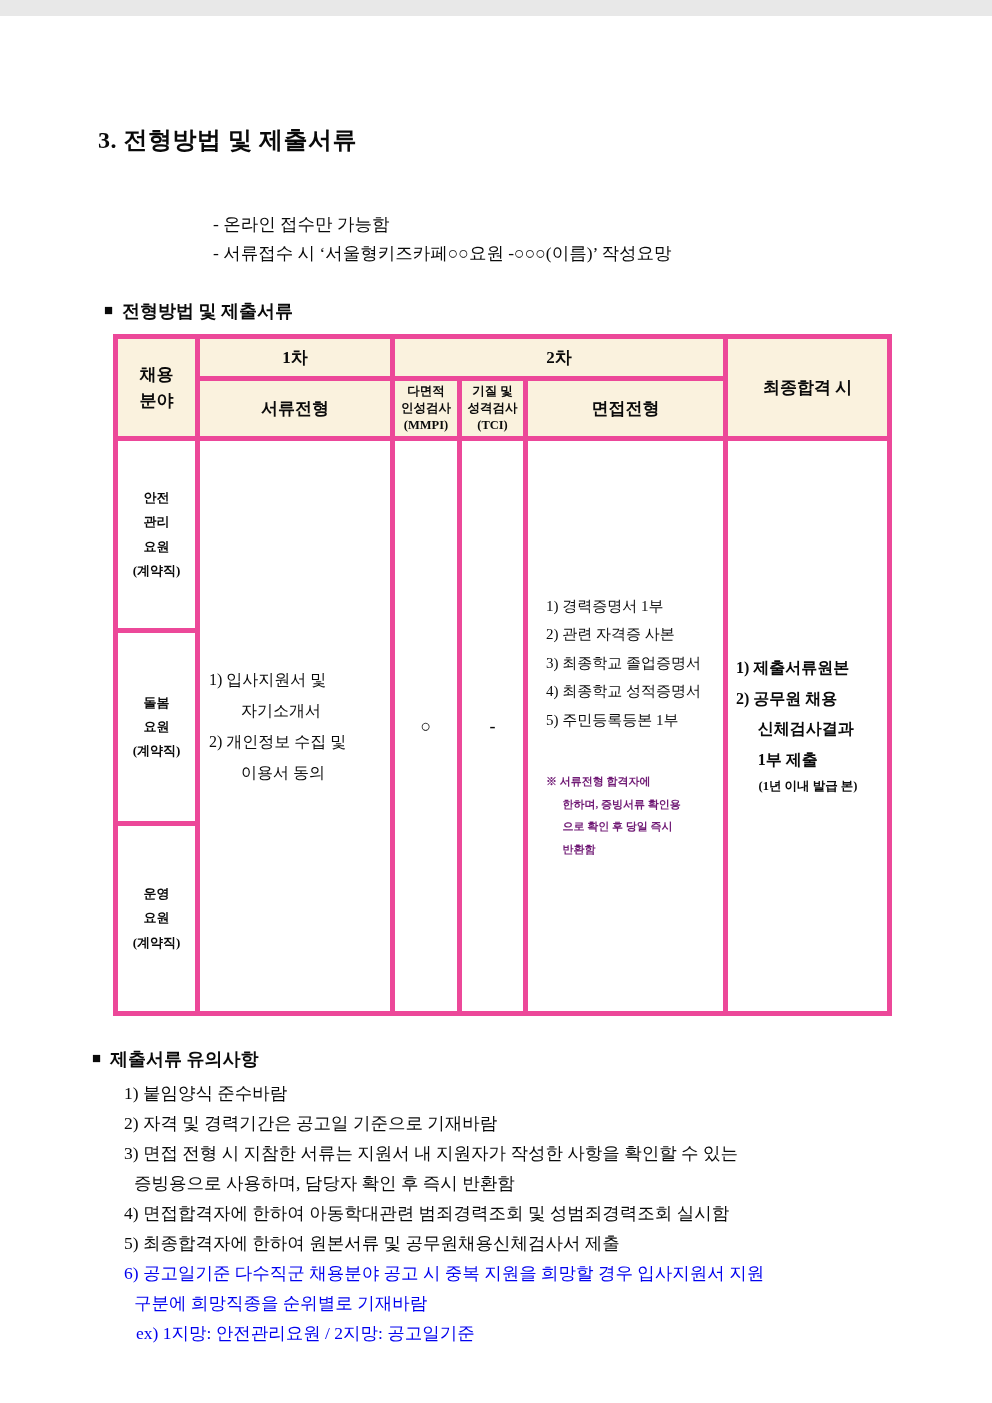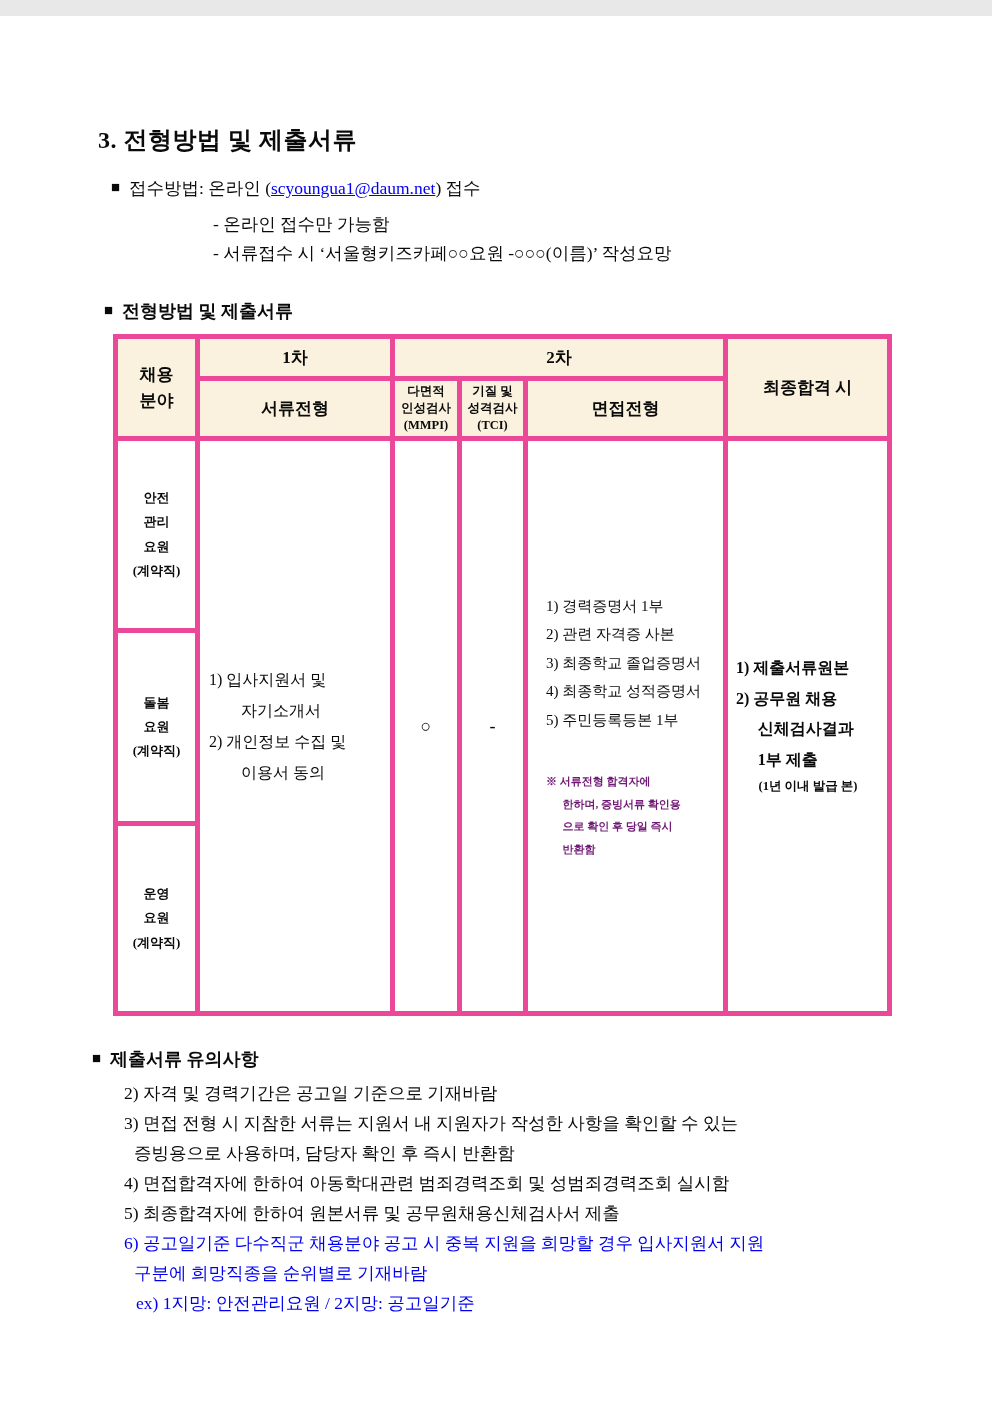--- a/index.html
+++ b/index.html
@@ -81,23 +81,20 @@
   .notice-list .ex { padding-left:12px; }
   .blue { color:#0000EE; }
 </style>
 </head>
 <body>
 
 <div class="page">
 
   <div class="title">3. 전형방법 및 제출서류</div>
 
-  <div class="method">
-    <span class="bullet">■</span><span>접수방법: 온라인 (</span><a class="email">scyoungua1@daum.net</a><span>) 접수</span>
-  </div>
   <div class="note n1">- 온라인 접수만 가능함</div>
   <div class="note n2">- 서류접수 시 ‘서울형키즈카페○○요원 -○○○(이름)’ 작성요망</div>
 
   <div class="heading2">
     <span class="bullet">■</span><span>전형방법 및 제출서류</span>
   </div>
 
   <table class="screening">
     <colgroup>
       <col style="width:82px">
@@ -172,20 +169,21 @@
 (계약직)</td>
     </tr>
   </tbody>
     </table>
 
   <div class="notice-head">
     <span class="bullet">■</span><span>제출서류 유의사항</span>
   </div>
 
   <div class="notice-list">
+    <div>1) 붙임양식 준수바람</div>
     <div>2) 자격 및 경력기간은 공고일 기준으로 기재바람</div>
     <div>3) 면접 전형 시 지참한 서류는 지원서 내 지원자가 작성한 사항을 확인할 수 있는</div>
     <div class="cont">증빙용으로 사용하며, 담당자 확인 후 즉시 반환함</div>
     <div>4) 면접합격자에 한하여 아동학대관련 범죄경력조회 및 성범죄경력조회 실시함</div>
     <div>5) 최종합격자에 한하여 원본서류 및 공무원채용신체검사서 제출</div>
     <div class="blue">6) 공고일기준 다수직군 채용분야 공고 시 중복 지원을 희망할 경우 입사지원서 지원</div>
     <div class="cont blue">구분에 희망직종을 순위별로 기재바람</div>
     <div class="ex blue">ex) 1지망: 안전관리요원 / 2지망: 공고일기준</div>
   </div>
 

